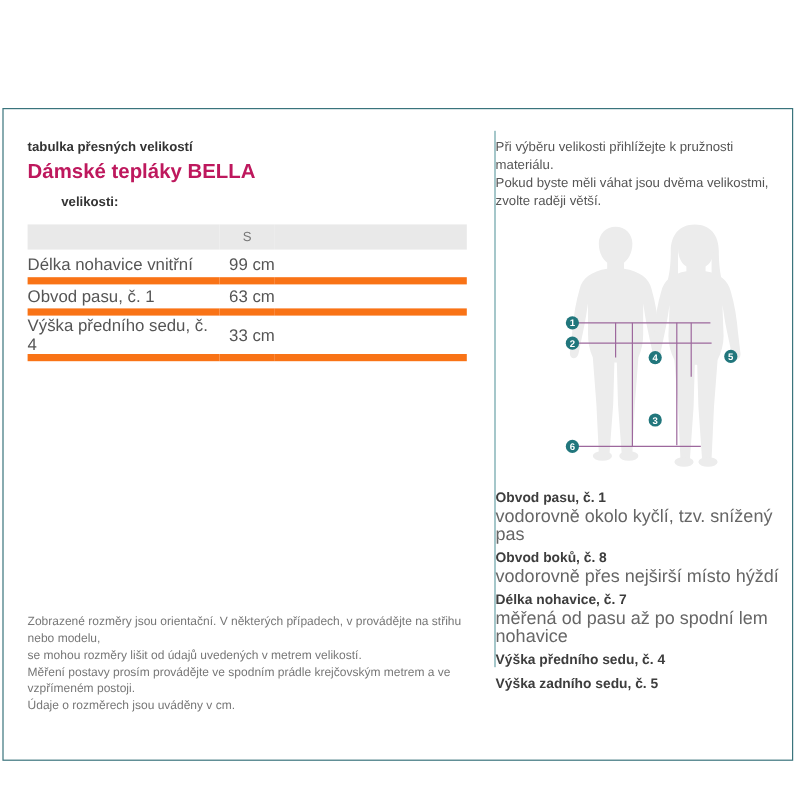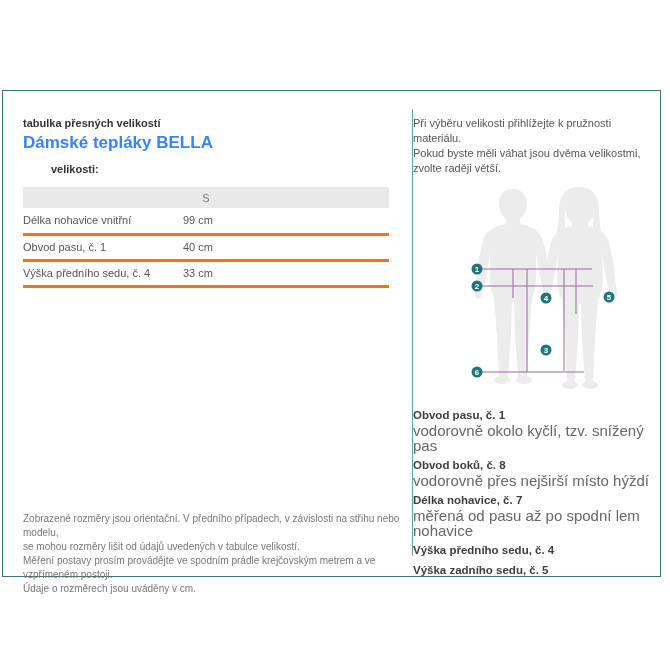--- a/index.html
+++ b/index.html
@@ -1,28 +1,28 @@
 <!DOCTYPE html>
 <html><head>
 <meta charset="utf-8">
 <style>
   * { margin:0; padding:0; box-sizing:border-box; }
   html,body { width:670px; height:670px; background:#ffffff; font-family:"Liberation Sans", sans-serif; }
-  .sheet { position:absolute; left:2px; top:90px; width:659px; height:487px; background:#fff; border:1px solid #3a747c; }
+  .sheet { position:absolute; left:2px; top:90px; width:659px; height:544px; background:#fff; border:1px solid #3a747c; }
 
   
   .left-panel { position:absolute; left:0; top:0; width:409px; height:100%; padding:25px 0 0 20px; }
   .caption { font-size:11px; font-weight:bold; color:#333; line-height:14px; }
-  .product-title { font-size:17px; font-weight:bold; color:#3b82f6; line-height:20px; margin-top:3px; }
+  .product-title { font-size:17px; font-weight:bold; color:#be185d; line-height:20px; margin-top:3px; }
   .sizes-label { font-size:11px; font-weight:bold; color:#333; line-height:14px; margin-top:9px;margin-left:28px; }
   table.size-table { border-collapse:collapse; width:366px; margin-top:11px; table-layout:fixed; }
   table.size-table th { background:#e9e9e9; height:21px; font-size:11px; font-weight:normal; color:#777; text-align:center; }
-  table.size-table td { height:26px; font-size:11px; color:#555; border-bottom:3px solid #f97316; }
+  table.size-table td { height:26px; font-size:14px; color:#555; border-bottom:6px solid #f97316; }
   td.lbl { width:127px; text-align:left; }
-  td.val, th.val { width:46px; text-align:left; }
+  td.val, th.val { width:46px; text-align:right; }
   .filler { width:auto; }
   .disclaimer { position:absolute; left:20px; top:421px; width:385px; font-size:10px; color:#777; line-height:14px; }
 
   
   .divider { position:absolute; left:409px; top:18px; width:1px; height:447px; background:#6aa3a7; }
 
   
   .right-panel { position:absolute; left:410px; top:0; width:248px; height:100%; text-align:left; padding-top:25px; }
   .intro-line { font-size:11px; color:#555; line-height:15px; }
   .figure-svg { display:block; margin:5px auto 0 auto; }
@@ -57,34 +57,34 @@
         </tr>
       </thead>
       <tbody>
         <tr>
           <td class="lbl">Délka nohavice vnitřní</td>
           <td class="val">99 cm</td>
           <td class="filler"></td>
         </tr>
         <tr>
           <td class="lbl">Obvod pasu, č. 1</td>
-          <td class="val">40 cm</td>
+          <td class="val">63 cm</td>
           <td class="filler"></td>
         </tr>
         <tr>
           <td class="lbl">Výška předního sedu, č. 4</td>
           <td class="val">33 cm</td>
           <td class="filler"></td>
         </tr>
       </tbody>
     </table>
 
     <div class="disclaimer">
-      <div>Zobrazené rozměry jsou orientační. V předního případech, v závislosti na střihu nebo modelu,</div>
-      <div>se mohou rozměry lišit od údajů uvedených v tabulce velikostí.</div>
+      <div>Zobrazené rozměry jsou orientační. V některých případech, v provádějte na střihu nebo modelu,</div>
+      <div>se mohou rozměry lišit od údajů uvedených v metrem velikostí.</div>
       <div>Měření postavy prosím provádějte ve spodním prádle krejčovským metrem a ve vzpřímeném postoji.</div>
       <div>Údaje o rozměrech jsou uváděny v cm.</div>
     </div>
   </div>
 
   <div class="divider"></div>
 
   <div class="right-panel">
     <div class="intro-line">Při výběru velikosti přihlížejte k pružnosti materiálu.</div>
     <div class="intro-line">Pokud byste měli váhat jsou dvěma velikostmi,</div>

